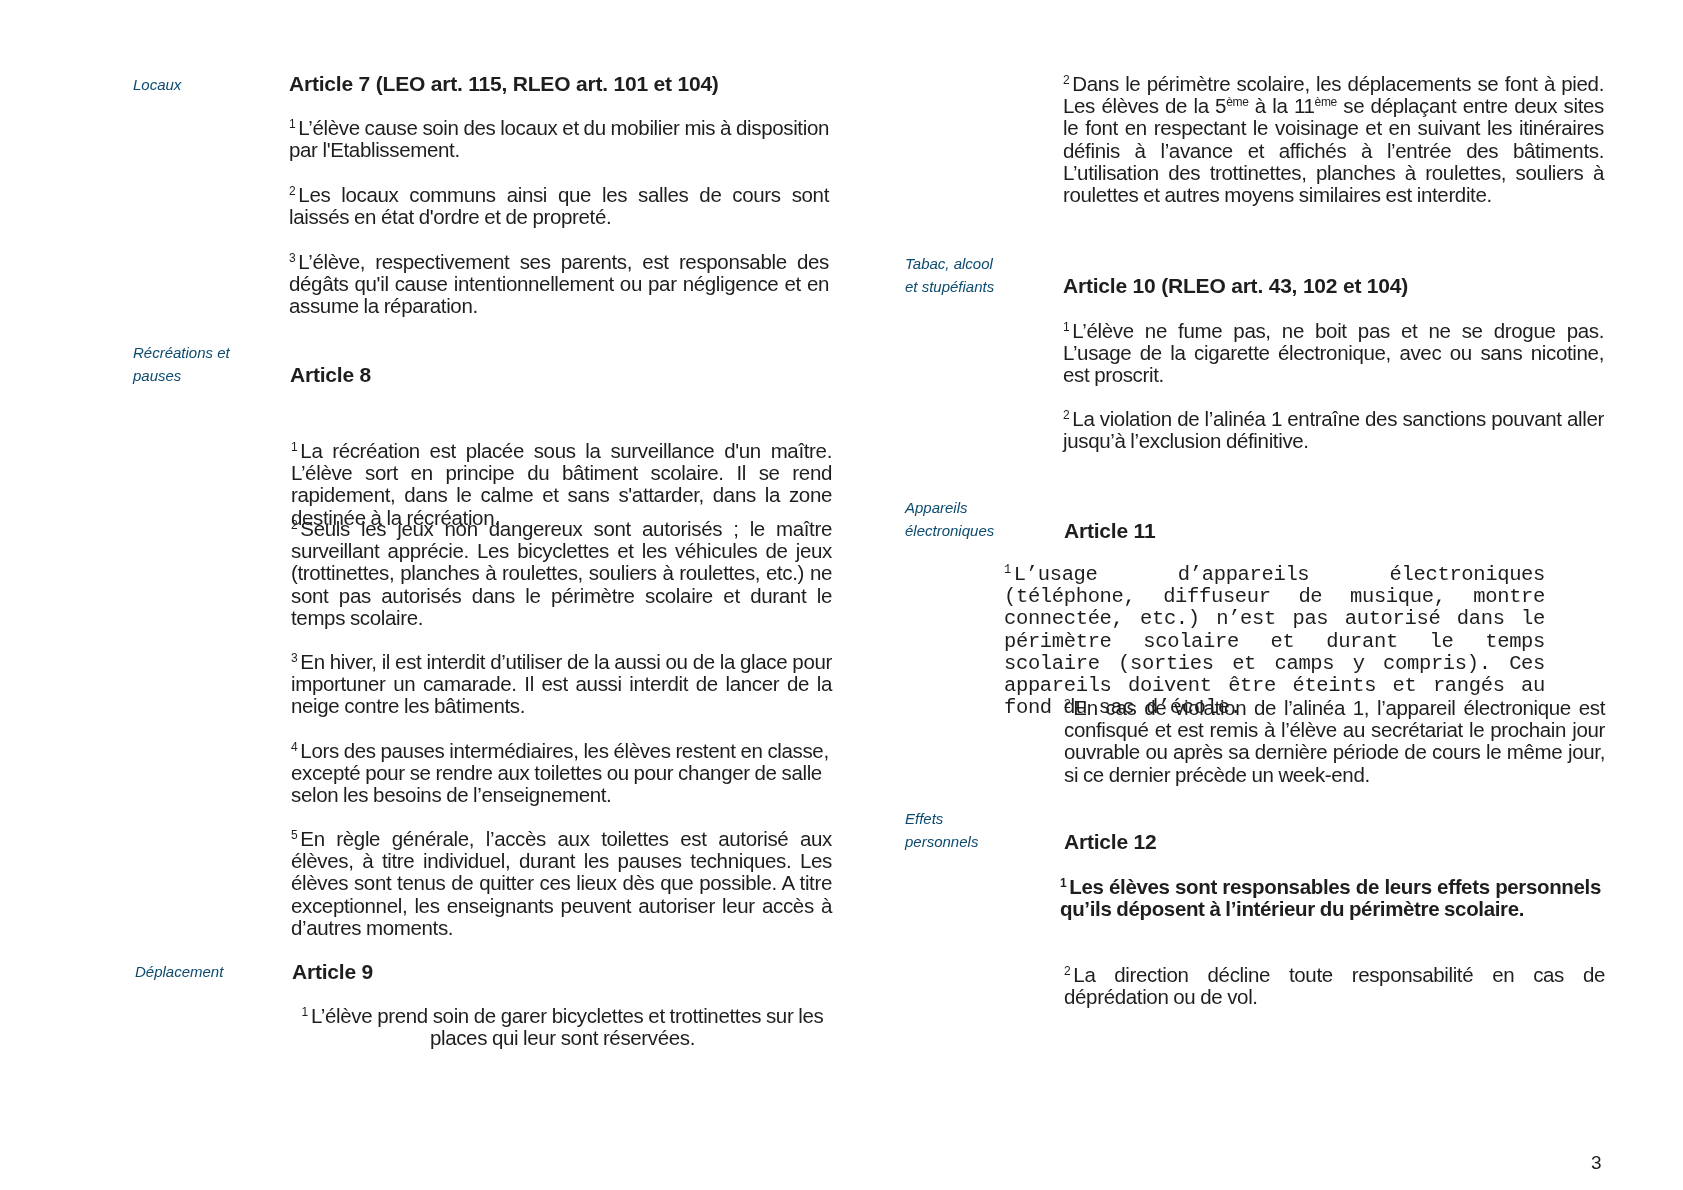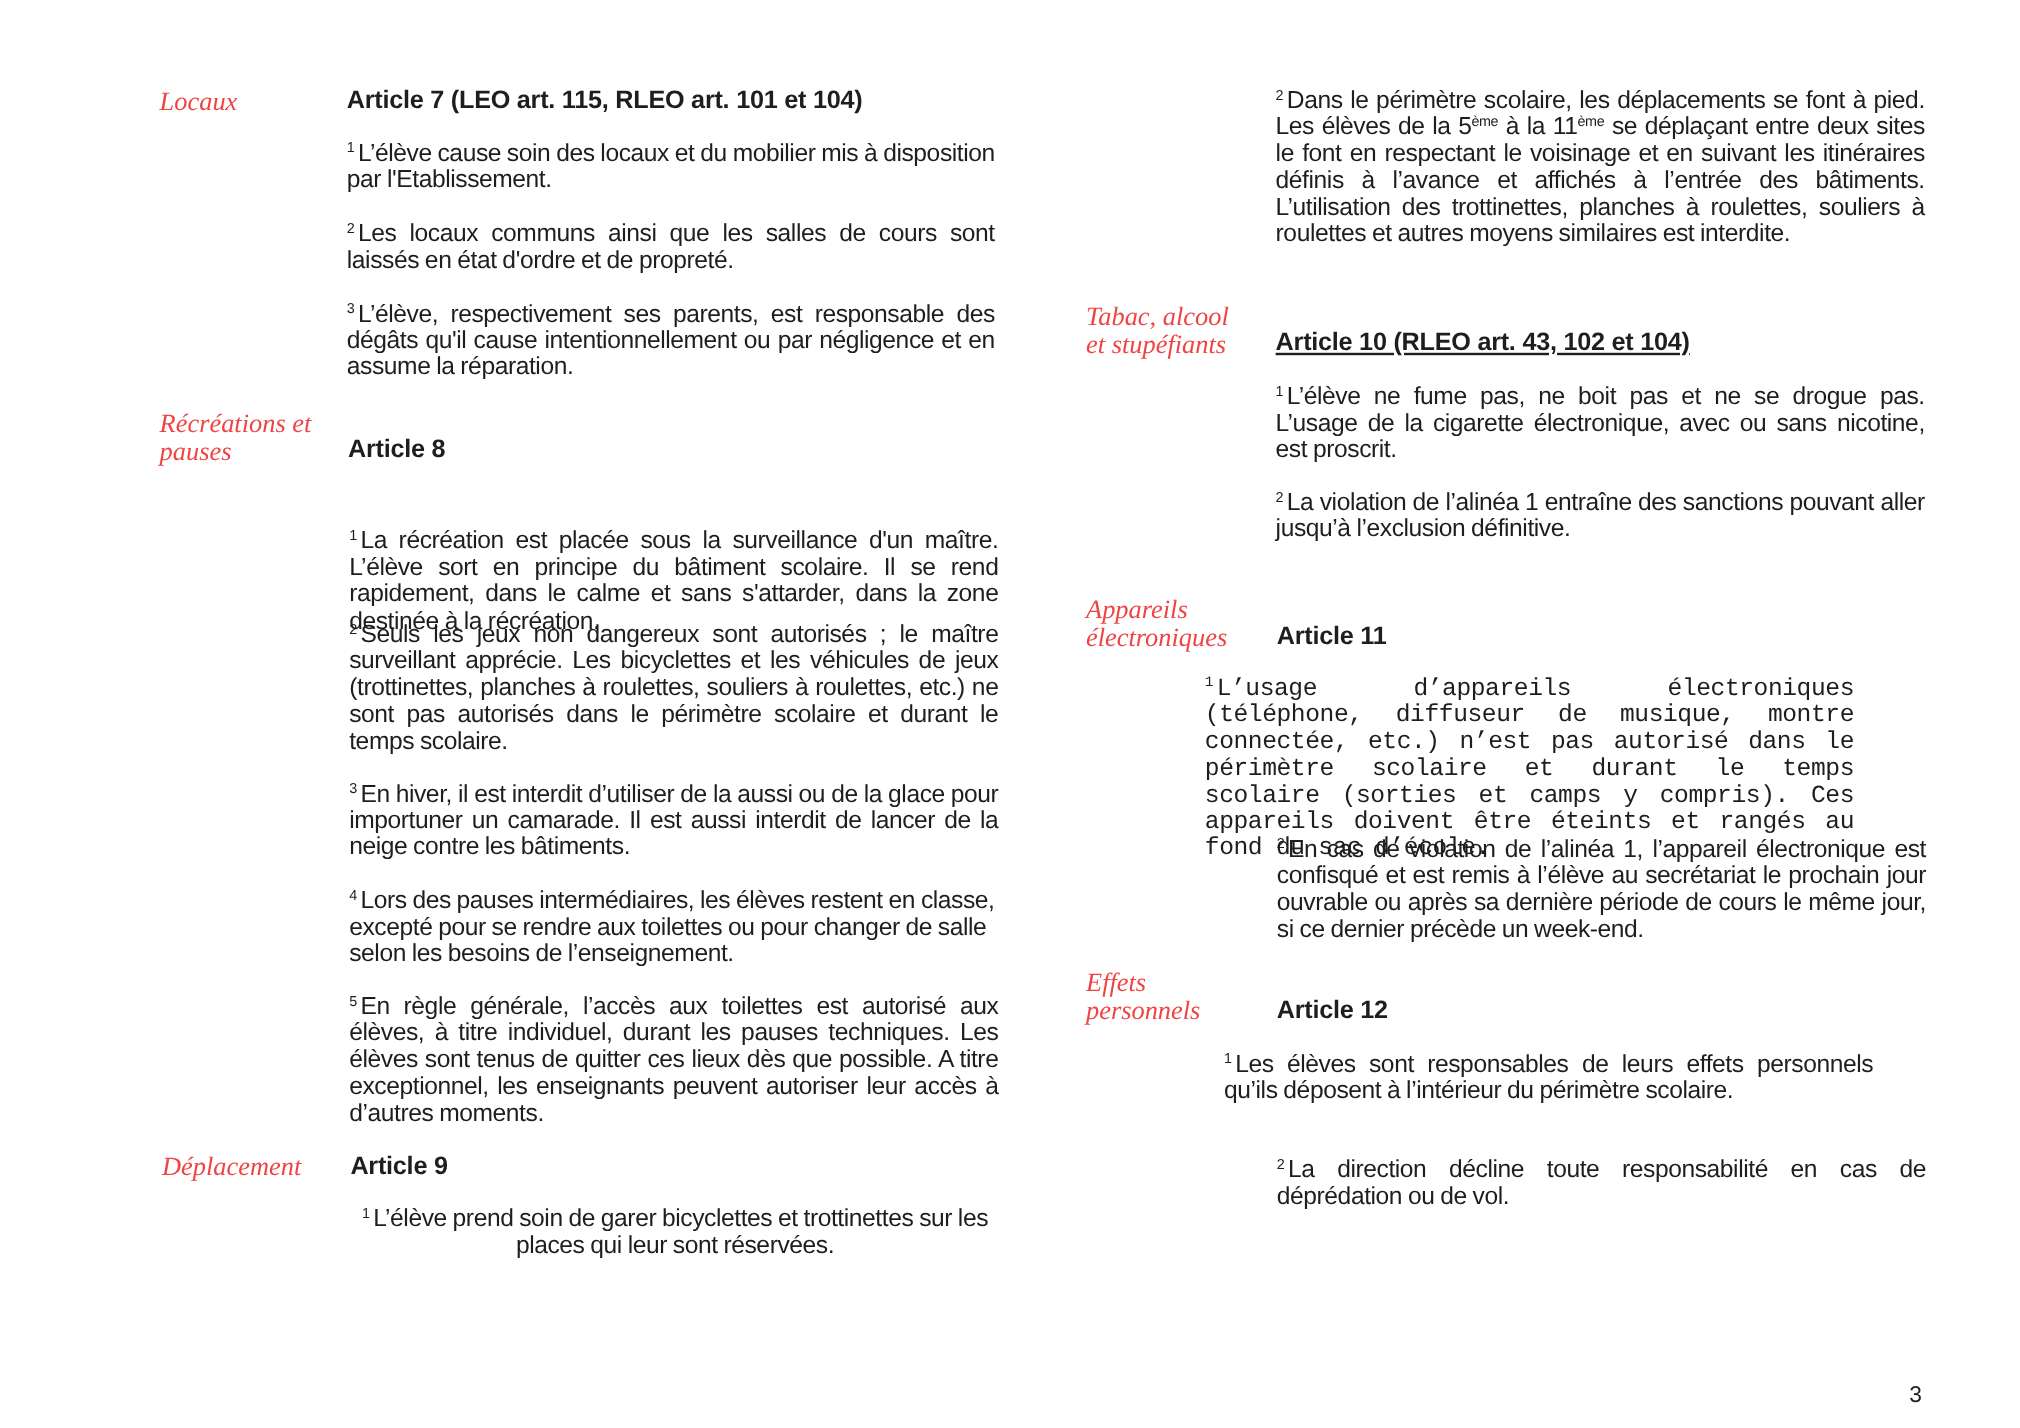--- a/index.html
+++ b/index.html
@@ -1,19 +1,19 @@
 <!DOCTYPE html>
 <html><head>
 <meta charset="utf-8">
 <style>
   html, body { margin: 0; padding: 0; background: #ffffff; }
   body { width: 1683px; height: 1190px; position: relative; overflow: hidden;
          font-family: "Liberation Sans", sans-serif; color: #1e1e1e; }
-  .margin-label { position: absolute; color: #ef4444; font-style: italic;
-                  font-size: 22px; line-height: 22.5px; font-family: Liberation Serif, serif; }
+  .margin-label { position: absolute; color: #0c4a6e; font-style: italic;
+                  font-size: 15px; line-height: 22.5px; }
   .art-title { position: absolute; font-weight: bold; font-size: 21px; line-height: 22.5px;
                letter-spacing: -0.2px; }
   .para { position: absolute; font-size: 20.5px; line-height: 22.2px; text-align: justify;
           letter-spacing: -0.35px; word-spacing: -0.5px; }
   .para sup { font-size: 12px; line-height: 0; vertical-align: 7px; margin-right: 3px; }
   .para .sup-in { font-size: 12px; line-height: 0; vertical-align: 7px; }
   .page-number { position: absolute; left: 1591px; top: 1152px; font-size: 19px; }
 </style>
 </head>
 <body>
@@ -38,33 +38,33 @@
 <div class="margin-label" style="left:135px; top:961px;">Déplacement</div>
 <div class="art-title" style="left:292px; top:961px;">Article 9</div>
 <div class="para" style="left:292px; top:1005px; width:541px; text-align:center;"><sup>1</sup><span>L’élève prend soin de garer bicyclettes et trottinettes sur les places qui leur sont réservées.</span></div>
 
 <div class="para" style="left:1063px; top:73px; width:541px;"><sup>2</sup><span>Dans le périmètre scolaire, les déplacements se font à pied. Les élèves de la 5</span><span class="sup-in">ème</span><span> à la 11</span><span class="sup-in">ème</span><span> se déplaçant entre deux sites le font en respectant le voisinage et en suivant les itinéraires définis à l’avance et affichés à l’entrée des bâtiments. L’utilisation des trottinettes, planches à roulettes, souliers à roulettes et autres moyens similaires est interdite.</span></div>
 
 <div class="margin-label" style="left:905px; top:253px;">
     <div>Tabac, alcool</div>
     <div>et stupéfiants</div>
   </div>
-<div class="art-title" style="left:1063px; top:275px;text-decoration:underline;">Article 10 (RLEO art. 43, 102 et 104)</div>
+<div class="art-title" style="left:1063px; top:275px;">Article 10 (RLEO art. 43, 102 et 104)</div>
 <div class="para" style="left:1063px; top:320px; width:541px;"><sup>1</sup><span>L’élève ne fume pas, ne boit pas et ne se drogue pas. L’usage de la cigarette électronique, avec ou sans nicotine, est proscrit.</span></div>
 <div class="para" style="left:1063px; top:408px; width:541px;"><sup>2</sup><span>La violation de l’alinéa 1 entraîne des sanctions pouvant aller jusqu’à l’exclusion définitive.</span></div>
 
 <div class="margin-label" style="left:905px; top:497px;">
     <div>Appareils</div>
     <div>électroniques</div>
   </div>
 <div class="art-title" style="left:1064px; top:520px;">Article 11</div>
 <div class="para" style="left:1004px; top:564px; width:541px;font-family:Liberation Mono, monospace;"><sup>1</sup><span>L’usage d’appareils électroniques (téléphone, diffuseur de musique, montre connectée, etc.) n’est pas autorisé dans le périmètre scolaire et durant le temps scolaire (sorties et camps y compris). Ces appareils doivent être éteints et rangés au fond du sac d’école.</span></div>
 <div class="para" style="left:1064px; top:697px; width:541px;"><sup>2</sup><span>En cas de violation de l’alinéa 1, l’appareil électronique est confisqué et est remis à l’élève au secrétariat le prochain jour ouvrable ou après sa dernière période de cours le même jour, si ce dernier précède un week-end.</span></div>
 
 <div class="margin-label" style="left:905px; top:808px;">
     <div>Effets</div>
     <div>personnels</div>
   </div>
 <div class="art-title" style="left:1064px; top:831px;">Article 12</div>
-<div class="para" style="left:1020px; top:876px; width:541px;"><sup>1</sup><span>Les élèves sont responsables de leurs effets personnels qu’ils déposent à l’intérieur du périmètre scolaire.</span></div>
+<div class="para" style="left:1060px; top:876px; width:541px;font-weight:bold;"><sup>1</sup><span>Les élèves sont responsables de leurs effets personnels qu’ils déposent à l’intérieur du périmètre scolaire.</span></div>
 <div class="para" style="left:1064px; top:964px; width:541px;"><sup>2</sup><span>La direction décline toute responsabilité en cas de déprédation ou de vol.</span></div>
 
 <div class="page-number">3</div>
 
 </body></html>

